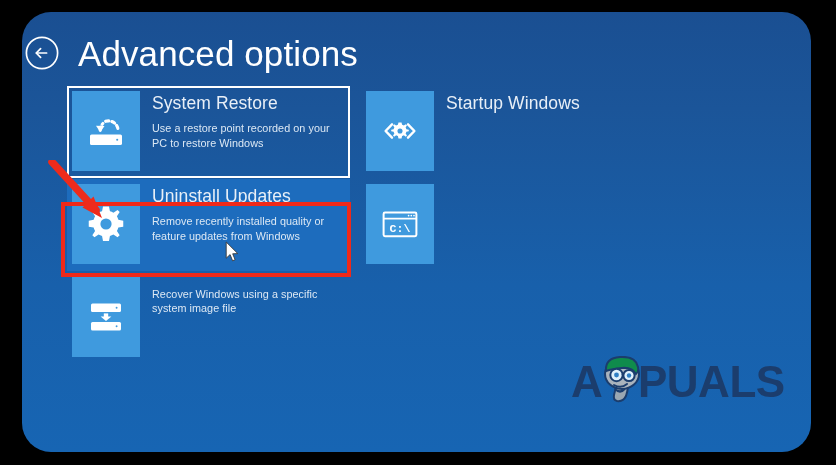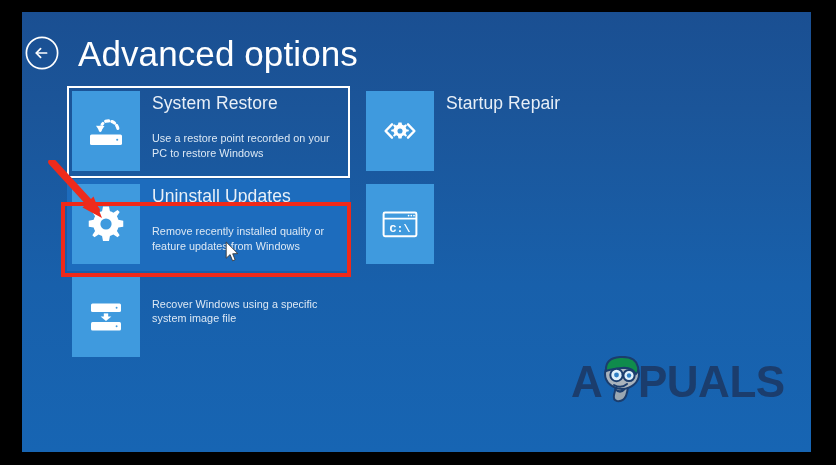--- a/index.html
+++ b/index.html
@@ -21,20 +21,21 @@
 
   
   #recovery-screen {
     position: absolute;
     left: 22px;
     top: 12px;
     width: 789px;
     height: 440px;
     background: linear-gradient(180deg, #1a4f92 0%, #1b5599 22%, #1860ab 62%, #1765b3 100%);
     overflow: hidden;
+    border-radius: 29px;
   }
 
   
   #header {
     position: absolute;
     left: 0;
     top: 14px;
     width: 100%;
     height: 54px;
     display: flex;
@@ -108,21 +109,21 @@
   .tile-title {
     color: #e8eff7;
     font-size: 17.5px;
     font-weight: 300;
     line-height: 1.17;
     letter-spacing: 0.1px;
     white-space: pre-line;
   }
 
   .tile-desc {
-    margin-top: 18px;
+    margin-top: 8px;
     color: #dce8f4;
     font-size: 10.8px;
     font-weight: 400;
     line-height: 1.33;
     letter-spacing: 0.05px;
     max-width: 186px;
   }
 
   
   #highlight-box {
@@ -217,21 +218,21 @@
                        a6.9 6.9 0 0 1 0.72 1.72 l2.45 0.52 0 1.55 -2.45 0.52 a6.9 6.9 0 0 1 -0.72 1.72
                        l1.36 2.1 -1.1 1.1 -2.1 -1.36 a6.9 6.9 0 0 1 -1.72 0.72 l-0.52 2.45 -1.55 0
                        -1.55 0 -0.52 -2.45 a6.9 6.9 0 0 1 -1.72 -0.72 l-2.1 1.36 -1.1 -1.1 1.36 -2.1
                        a6.9 6.9 0 0 1 -0.72 -1.72 l-2.45 -0.52 0 -1.55 2.45 -0.52 a6.9 6.9 0 0 1 0.72 -1.72
                        l-1.36 -2.1 1.1 -1.1 2.1 1.36 a6.9 6.9 0 0 1 1.72 -0.72 l0.52 -2.45 z"></path>
               <circle cx="23" cy="23" r="2.55" fill="#3f9ade"></circle>
             </g>
           </svg>
         </div>
         <div class="tile-text">
-          <div class="tile-title">Startup Repair</div>
+          <div class="tile-title">Startup Windows</div>
         </div>
       </div>
 
       <div class="tile highlighted">
         <div class="tile-icon">
           <svg width="46" height="46" viewBox="0 0 46 46" aria-hidden="true">
             <g fill="#ffffff">
               <path d="M23 5.4 l3.0 0 0.95 4.9 a13.6 13.6 0 0 1 3.45 1.44 l4.15 -2.75 2.12 2.12
                        -2.75 4.15 a13.6 13.6 0 0 1 1.44 3.45 l4.9 0.95 0 3.0 0 3.0 -4.9 0.95
                        a13.6 13.6 0 0 1 -1.44 3.45 l2.75 4.15 -2.12 2.12 -4.15 -2.75

